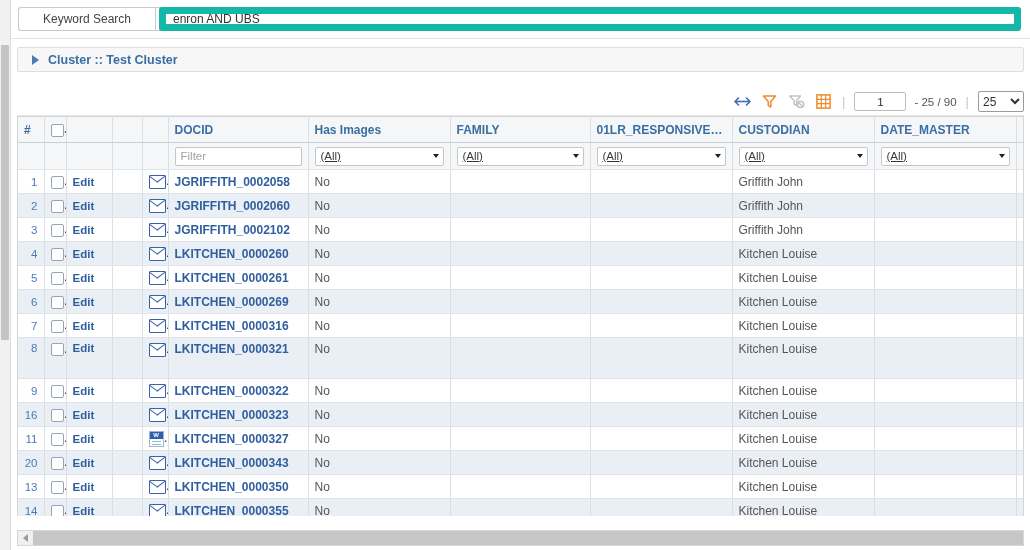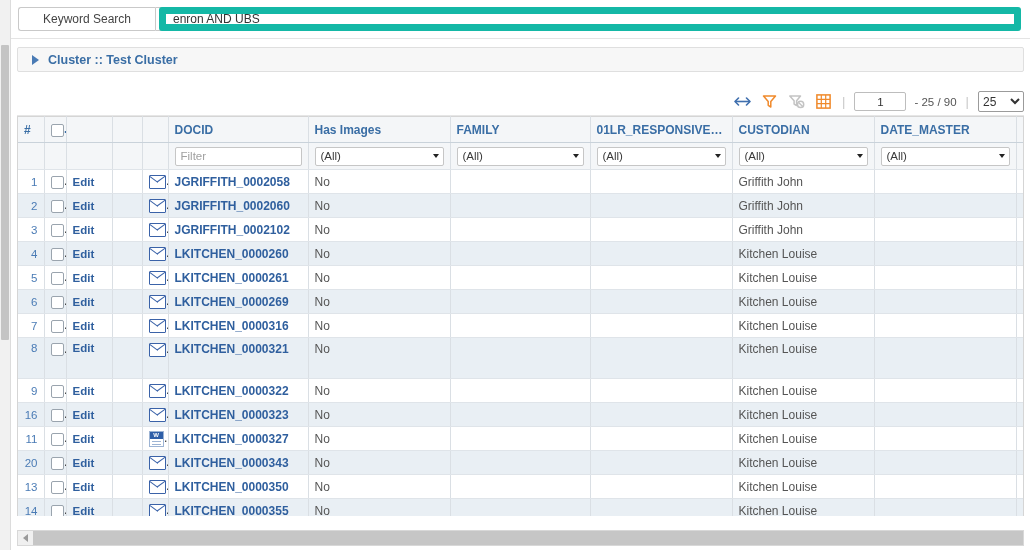--- a/index.html
+++ b/index.html
@@ -205,20 +205,21 @@
     border-top: 1px solid #d5d5d5;
     color: #3a6ea5;
     font-weight: bold;
     font-size: 12px;
     text-align: left;
   }
   .filter-row td {
     height: 26px;
     background: #f4f6f8;
     border-bottom: 1px solid #c9d2da;
+    text-decoration: underline;
   }
   .filter-input {
     width: 100%; height: 19px;
     box-sizing: border-box;
     border: 1px solid #c6c6c6;
     border-radius: 2px;
     background: #ffffff;
     padding: 0 5px;
     font-family: "Liberation Sans", sans-serif;
     font-size: 11.5px;

